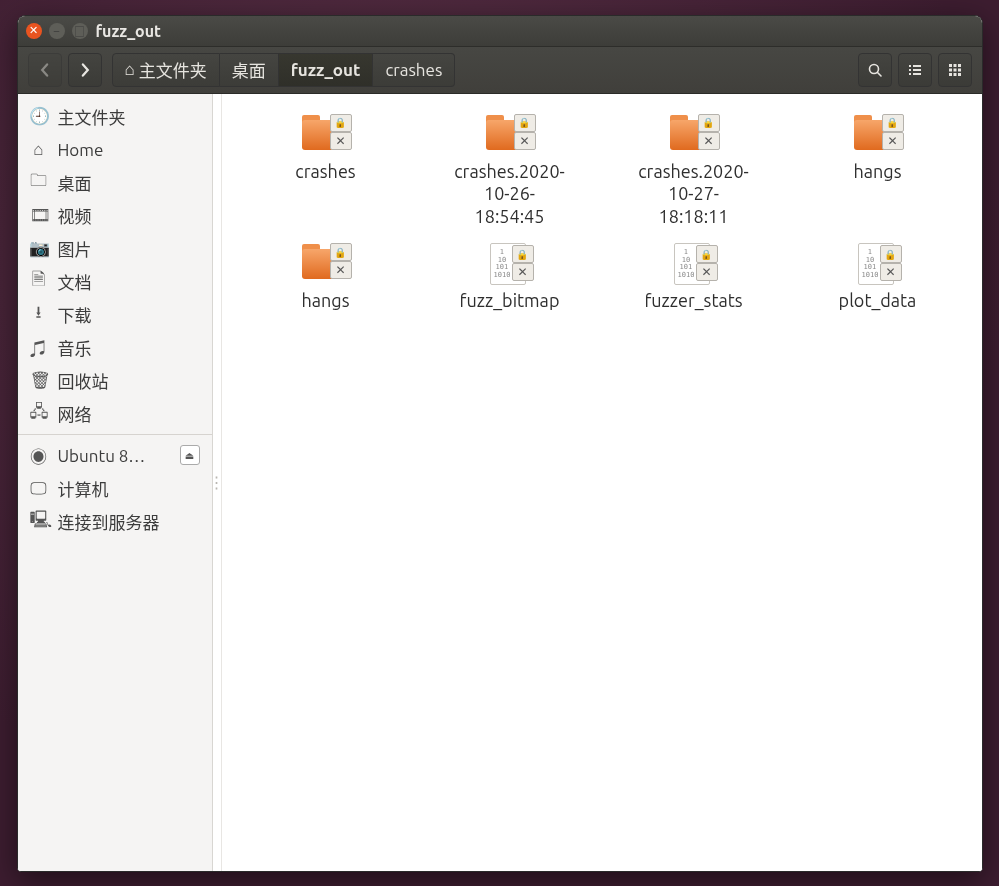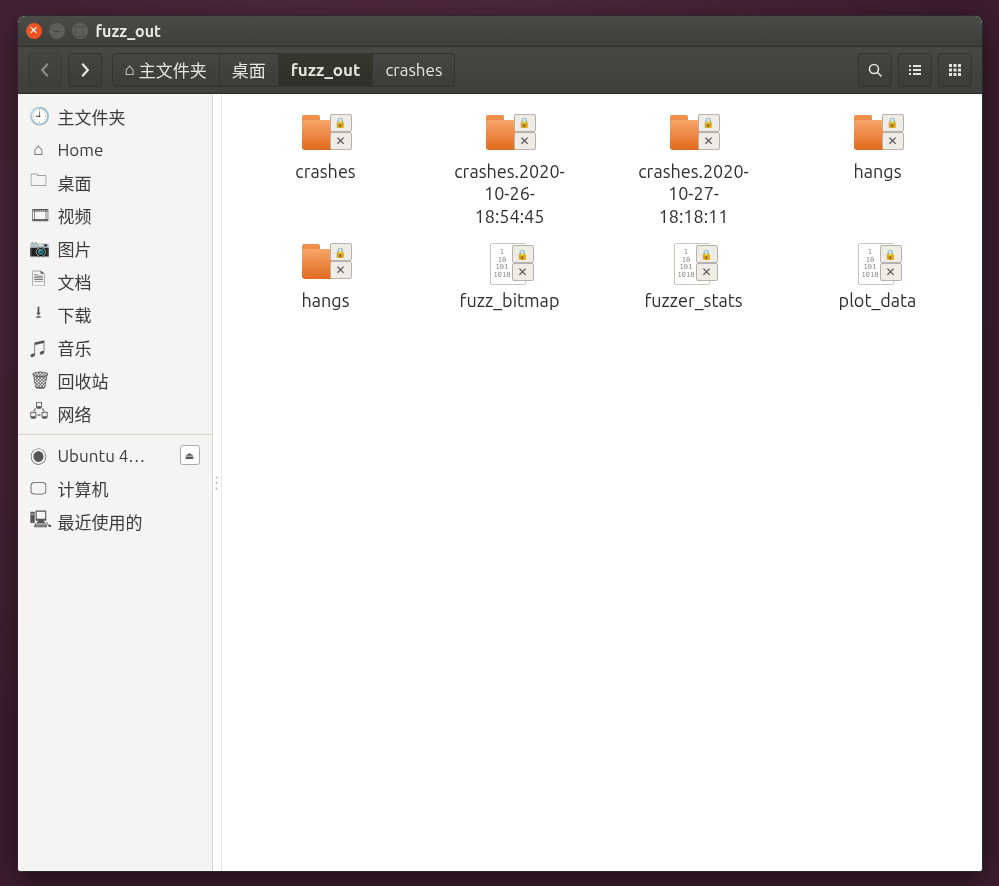--- a/index.html
+++ b/index.html
@@ -161,30 +161,30 @@
           </div>
           <div class="side-item">
             <span class="side-ico">🖧</span>
             <span>网络</span>
           </div>
         </div>
       <div class="side-sep"></div>
       <div id="side-devices">
           <div class="side-item">
             <span class="side-ico">◉</span>
-            <span>Ubuntu 4…</span>
+            <span>Ubuntu 8…</span>
             <span class="eject">⏏</span>
           </div>
           <div class="side-item">
             <span class="side-ico">🖵</span>
             <span>计算机</span>
           </div>
           <div class="side-item">
             <span class="side-ico">🖳</span>
-            <span>最近使用的</span>
+            <span>连接到服务器</span>
           </div>
         </div>
     </div>
     <div class="shandle">⋮</div>
 
     <div class="files" id="files">
         <div class="file">
           <div class="ficon">
             <div class="folder-tab"></div>
             <div class="folder-body"></div>

